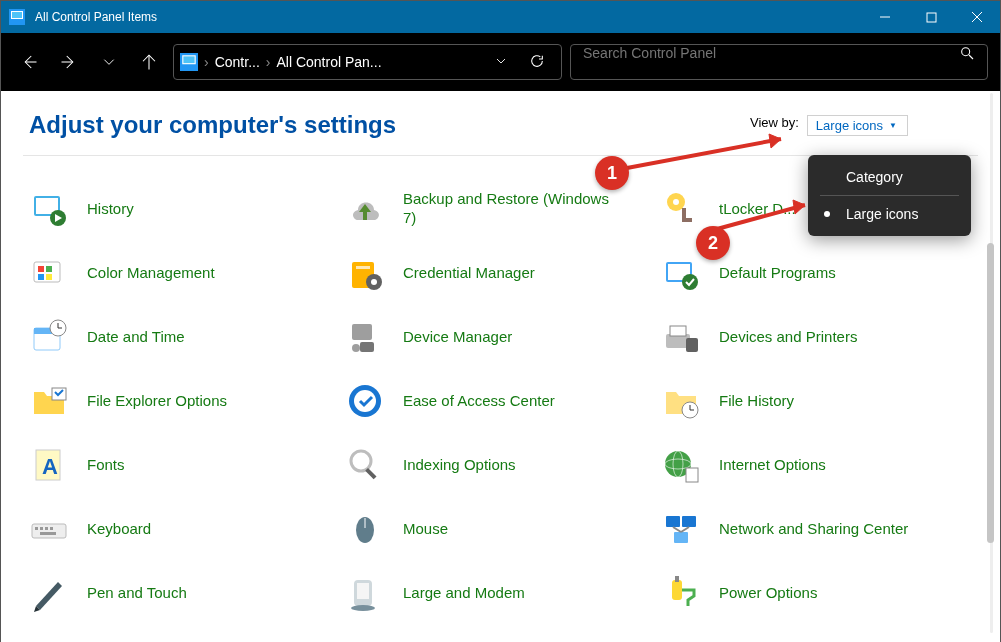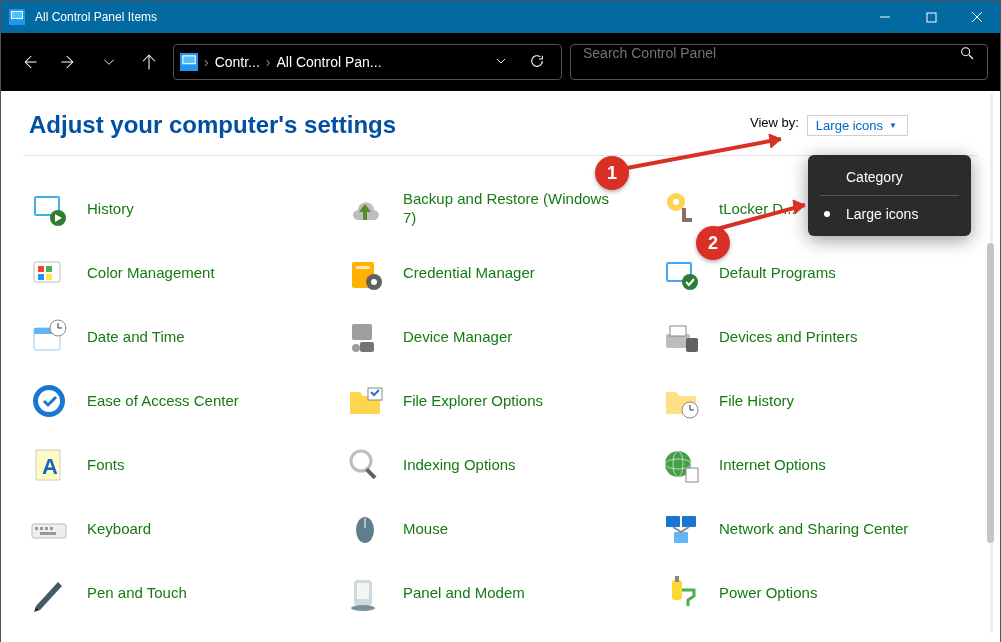--- a/index.html
+++ b/index.html
@@ -240,36 +240,36 @@
               <rect x="4" y="16" width="24" height="14" rx="2" fill="#bdbdbd"></rect>
               <rect x="8" y="8" width="16" height="10" fill="#fff" stroke="#888"></rect>
               <rect x="24" y="20" width="12" height="14" rx="2" fill="#616161"></rect>
             </svg>
           </span>
           <span class="label">Devices and Printers</span>
         </div>
         <div class="item">
           <span class="icon">
             <svg viewBox="0 0 38 38" width="38" height="38">
+              <path d="M4 10h10l3 4h17v18H4z" fill="#ffd54f"></path>
+              <rect x="22" y="6" width="14" height="12" fill="#fff" stroke="#888"></rect>
+              <path d="M25 10l3 3 5-5" stroke="#1976d2" stroke-width="2" fill="none"></path>
+            </svg>
+          </span>
+          <span class="label">File Explorer Options</span>
+        </div>
+        <div class="item">
+          <span class="icon">
+            <svg viewBox="0 0 38 38" width="38" height="38">
               <circle cx="19" cy="19" r="16" fill="#1976d2"></circle>
               <circle cx="19" cy="19" r="11" fill="#fff"></circle>
               <path d="M14 19l4 4 8-8" stroke="#1976d2" stroke-width="3" fill="none"></path>
             </svg>
           </span>
           <span class="label">Ease of Access Center</span>
-        </div>
-        <div class="item">
-          <span class="icon">
-            <svg viewBox="0 0 38 38" width="38" height="38">
-              <path d="M4 10h10l3 4h17v18H4z" fill="#ffd54f"></path>
-              <rect x="22" y="6" width="14" height="12" fill="#fff" stroke="#888"></rect>
-              <path d="M25 10l3 3 5-5" stroke="#1976d2" stroke-width="2" fill="none"></path>
-            </svg>
-          </span>
-          <span class="label">File Explorer Options</span>
         </div>
         <div class="item">
           <span class="icon">
             <svg viewBox="0 0 38 38" width="38" height="38">
               <path d="M4 10h10l3 4h17v18H4z" fill="#ffe082"></path>
               <circle cx="28" cy="28" r="8" fill="#fff" stroke="#888"></circle>
               <line x1="28" y1="28" x2="28" y2="23" stroke="#333"></line>
               <line x1="28" y1="28" x2="32" y2="28" stroke="#333"></line>
             </svg>
           </span>
@@ -348,21 +348,21 @@
           <span class="label">Pen and Touch</span>
         </div>
         <div class="item">
           <span class="icon">
             <svg viewBox="0 0 38 38" width="38" height="38">
               <rect x="8" y="6" width="18" height="26" rx="4" fill="#cfd8dc"></rect>
               <rect x="11" y="9" width="12" height="16" fill="#f5f5f5"></rect>
               <ellipse cx="17" cy="34" rx="12" ry="3" fill="#78909c"></ellipse>
             </svg>
           </span>
-          <span class="label">Panel and Modem</span>
+          <span class="label">Large and Modem</span>
         </div>
         <div class="item">
           <span class="icon">
             <svg viewBox="0 0 38 38" width="38" height="38">
               <rect x="10" y="6" width="10" height="20" rx="3" fill="#fdd835"></rect>
               <rect x="13" y="2" width="4" height="6" fill="#888"></rect>
               <path d="M20 16h12v6l-6 4v6" stroke="#4caf50" stroke-width="3" fill="none"></path>
             </svg>
           </span>
           <span class="label">Power Options</span>

